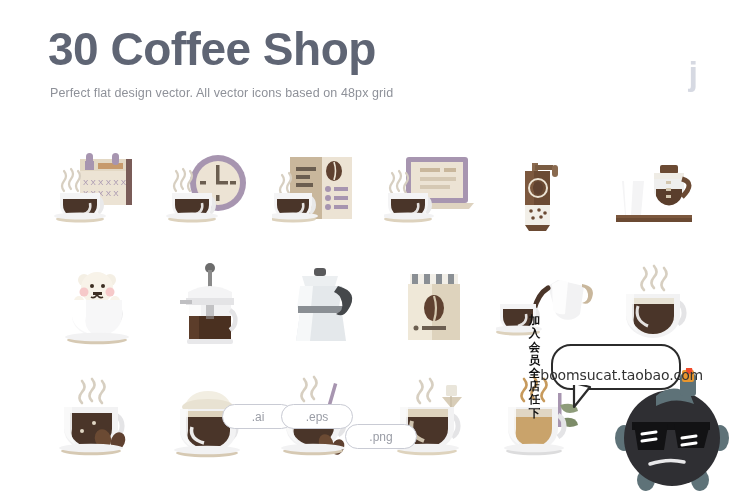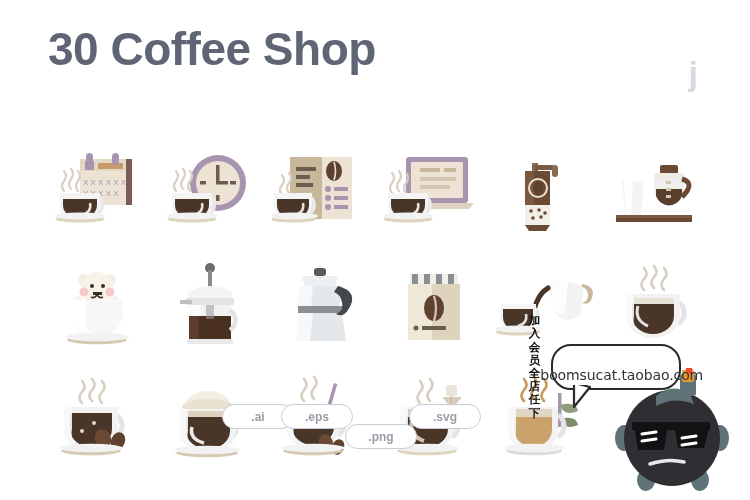--- a/index.html
+++ b/index.html
@@ -43,21 +43,20 @@
     position:absolute;
     height:25px;min-width:72px;
     border:1.6px solid #c9cbd4;
     border-radius:13px;
     background:#ffffff;
     color:#9a9da6;
     font-size:12px;
     display:flex;align-items:center;justify-content:center;
     box-sizing:border-box;padding:0 14px;
     z-index:6;
-    font-weight:bold;
   }
 
   
   .bubble{
     position:absolute;left:551px;top:344px;
     width:126px;height:42px;
     border:2.2px solid #2b2b2b;
     border-radius:20px;
     background:#ffffff;
     z-index:9;
@@ -73,20 +72,21 @@
   .bubble-tail svg{display:block;}
   .mascot{position:absolute;left:612px;top:368px;z-index:8;}
 </style>
 </head>
 <body>
 
 <div class="page">
 
   <div class="header">
     <div class="title">30 Coffee Shop</div>
+    <div class="subtitle">Perfect flat design vector. All vector icons based on 48px grid</div>
   </div>
   <div class="brand-logo">j</div>
 
   <div class="grid">
 
     <div class="cell">
       <svg width="100" height="100" viewBox="0 0 100 100">
 
         <rect x="36" y="18" width="48" height="46" fill="#7a5c58"></rect>
         <rect x="32" y="18" width="46" height="46" fill="#ece3d4"></rect>
@@ -422,23 +422,20 @@
 
   <div class="pill" style="left:222px;top:404px;">
     <span>.ai</span>
   </div>
   <div class="pill" style="left:281px;top:404px;">
     <span>.eps</span>
   </div>
   <div class="pill" style="left:345px;top:424px;">
     <span>.png</span>
   </div>
-  <div class="pill" style="left:409px;top:404px;">
-    <span>.svg</span>
-  </div>
 
   <div class="bubble">
     <div class="bubble-line1">加入会员 全店任下</div>
     <div class="bubble-line2">boomsucat.taobao.com</div>
   </div>
   <div class="bubble-tail">
     <svg width="30" height="26" viewBox="0 0 30 26">
       <path d="M2 0 L2 24 L18 4 Z" fill="#ffffff" stroke="#2b2b2b" stroke-width="2.2" stroke-linejoin="round"></path>
       <rect x="0" y="-4" width="22" height="6" fill="#ffffff"></rect>
     </svg>

